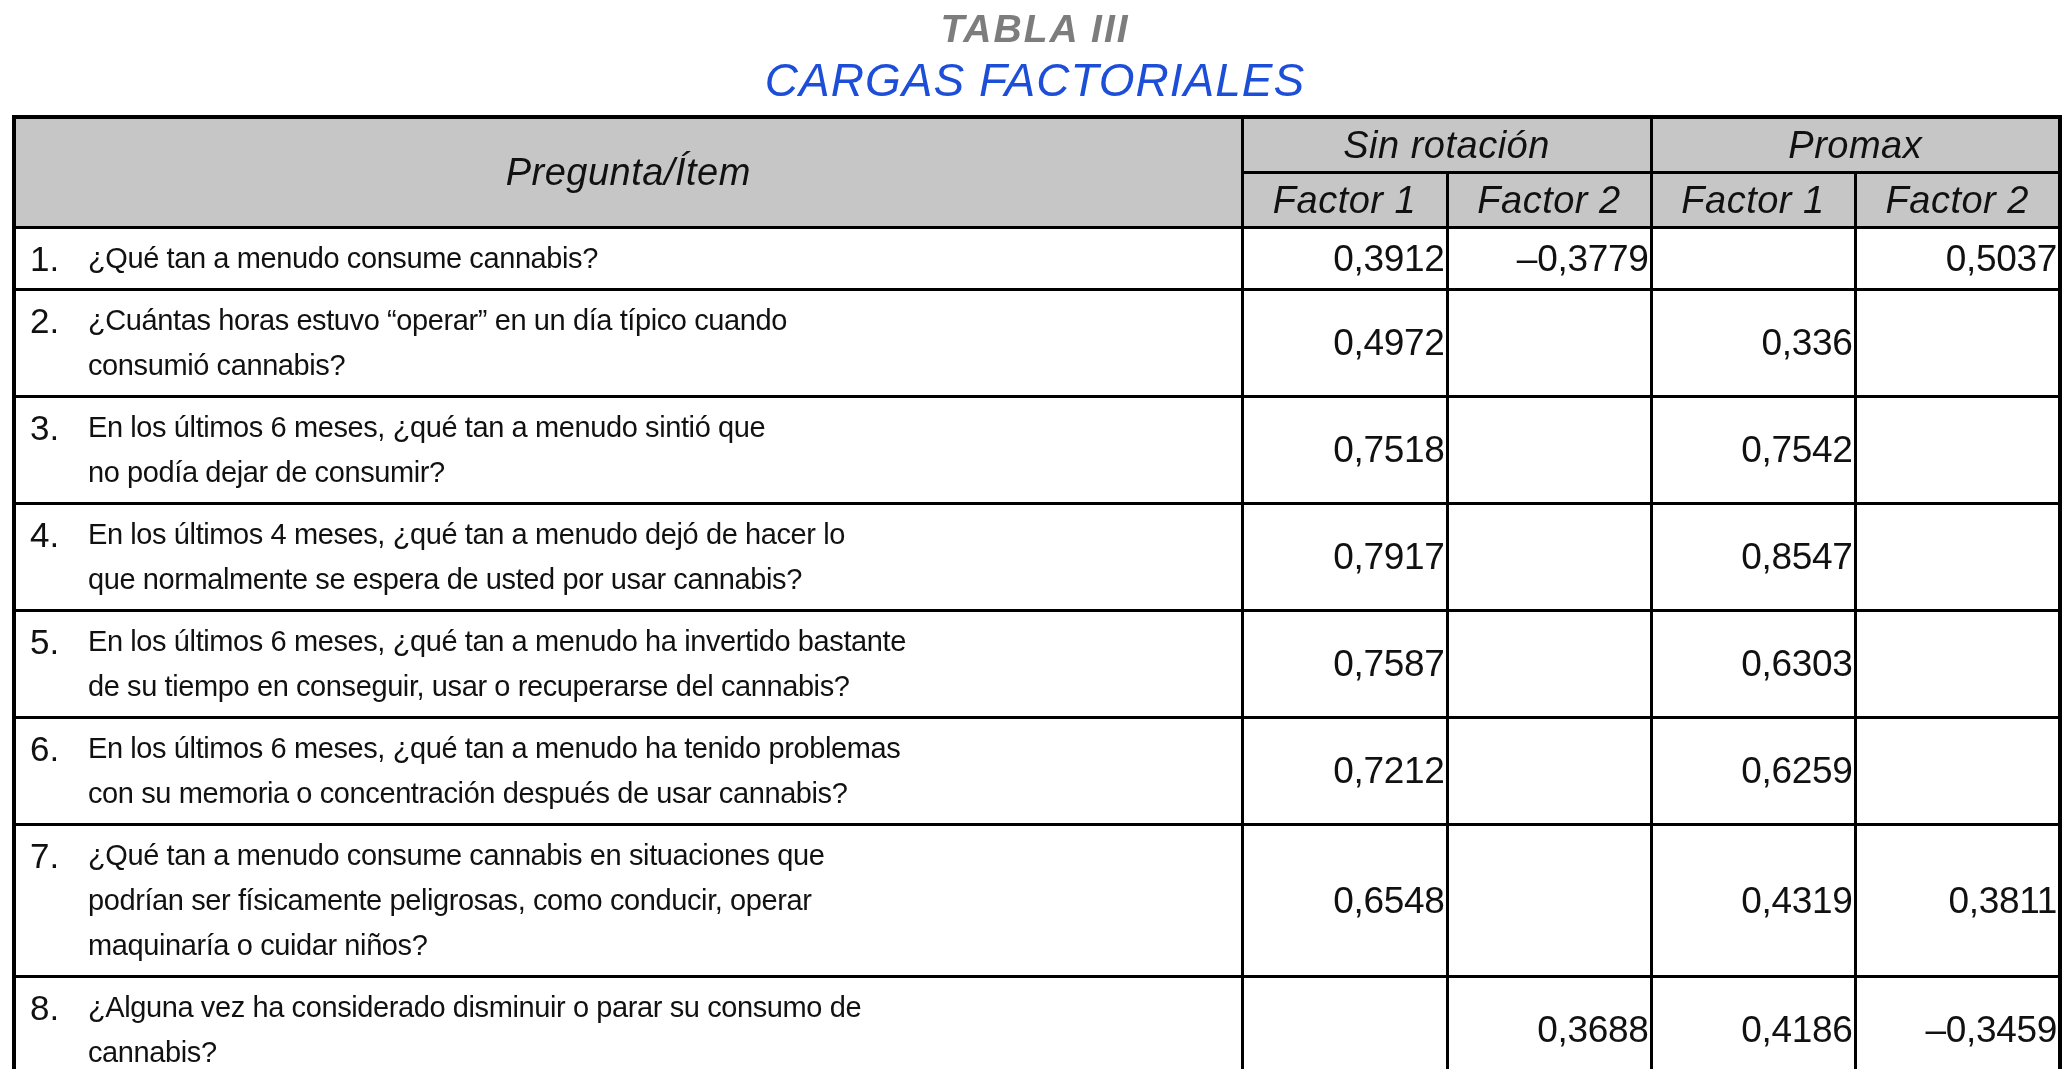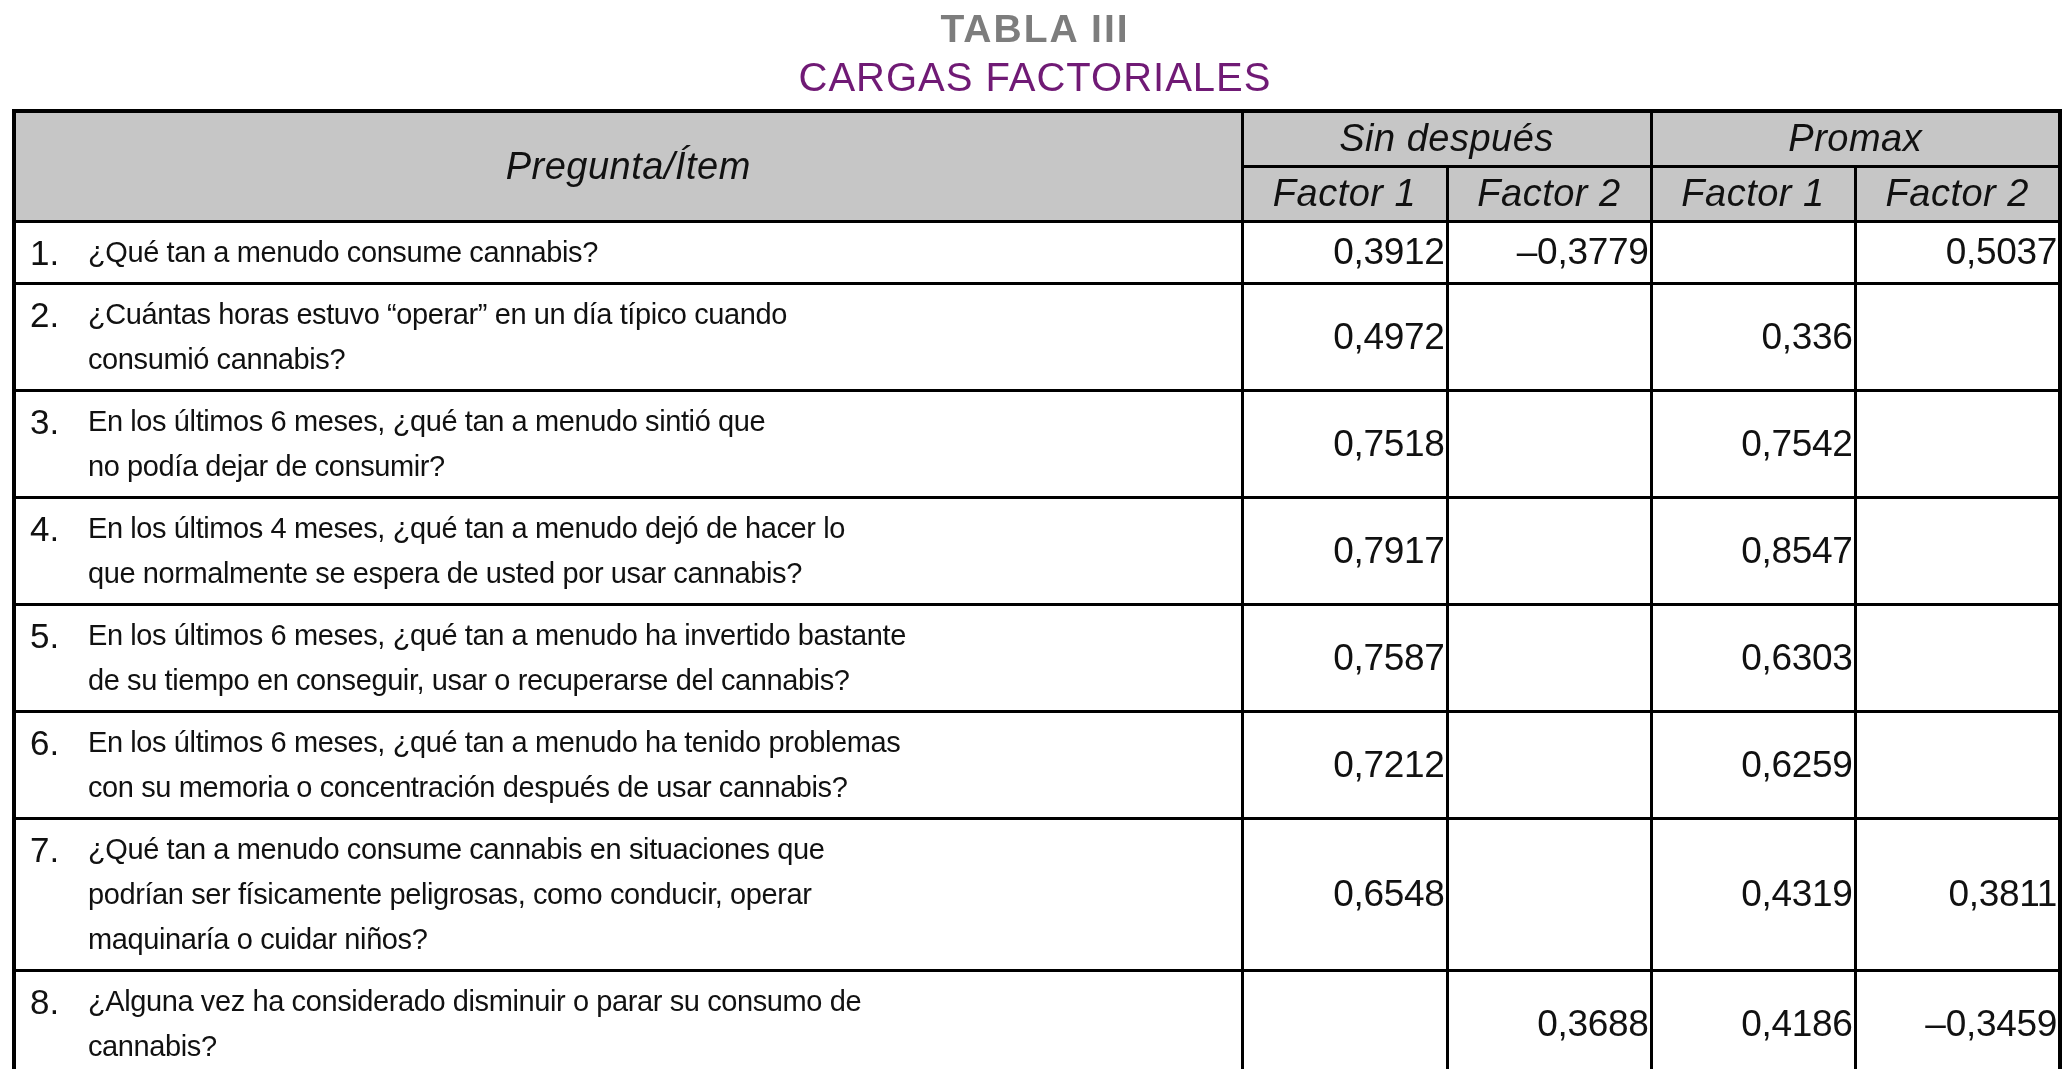--- a/index.html
+++ b/index.html
@@ -4,27 +4,27 @@
 <style>
   html, body {
     margin: 0; padding: 0;
     width: 2070px; height: 1069px;
     background: #ffffff;
     overflow: hidden;
     font-family: "Liberation Sans", sans-serif;
     color: #111111;
     -webkit-font-smoothing: antialiased;
   }
-  .titles { text-align: center; padding-top: 8px; }
+  .titles { text-align: center; padding-top: 8px; font-style: italic; }
   .title-num {
     font-size: 39px; font-weight: bold; color: #7d7d7d;
     letter-spacing: 2px; line-height: 1.1;
   }
   .title-main {
-    font-size: 40px; color: #701a75; margin-top: 4px;
+    font-size: 46px; color: #1d4ed8; margin-top: 4px;
     letter-spacing: 1px; line-height: 1.1;
   }
   table {
     border-collapse: collapse;
     margin: 10px 12px 0 12px;
     width: 2046px;
     table-layout: fixed;
   }
   th, td { border: 3px solid #000; }
   table { border: 4px solid #000; }
@@ -72,21 +72,21 @@
   <colgroup>
     <col style="width:1228px">
     <col style="width:205px">
     <col style="width:204px">
     <col style="width:204px">
     <col style="width:205px">
   </colgroup>
   <thead>
     <tr>
       <th rowspan="2">Pregunta/Ítem</th>
-      <th colspan="2">Sin después</th>
+      <th colspan="2">Sin rotación</th>
       <th colspan="2">Promax</th>
     </tr>
     <tr>
       <th>Factor 1</th>
       <th>Factor 2</th>
       <th>Factor 1</th>
       <th>Factor 2</th>
     </tr>
   </thead>
   <tbody>

